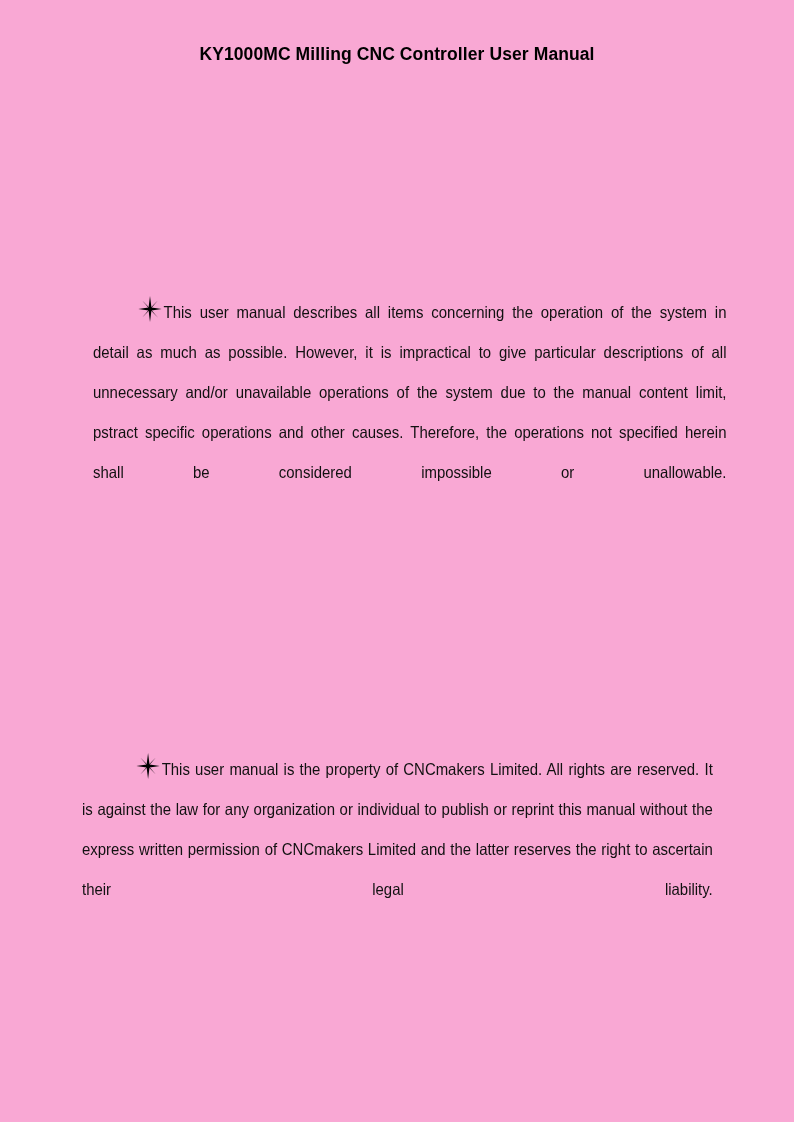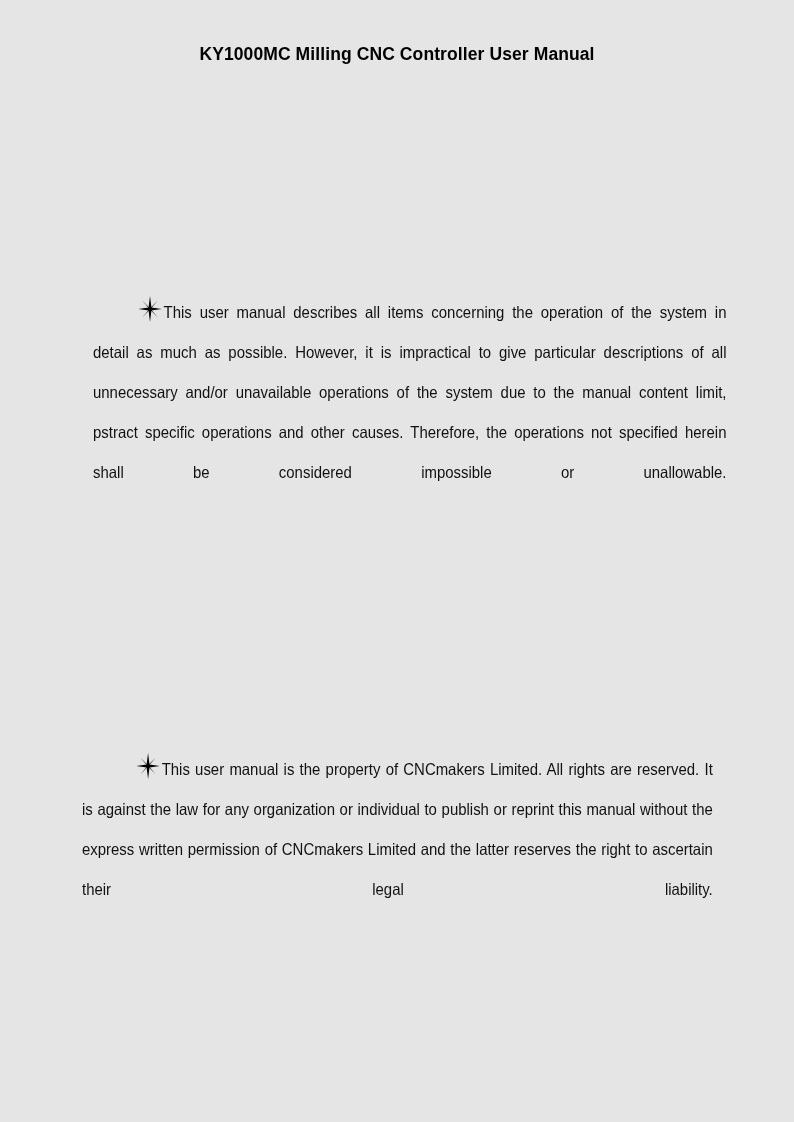--- a/index.html
+++ b/index.html
@@ -5,21 +5,21 @@
   html, body {
     margin: 0;
     padding: 0;
     background: #ffffff;
   }
 
   .page {
     position: relative;
     width: 794px;
     height: 1122px;
-    background: #e5e5e5;
+    background: #f9a8d4;
     overflow: hidden;
     font-family: "Liberation Sans", "DejaVu Sans", sans-serif;
     color: #000000;
     -webkit-font-smoothing: antialiased;
   }
 
   
   .doc-title {
     position: absolute;
     left: 0;

